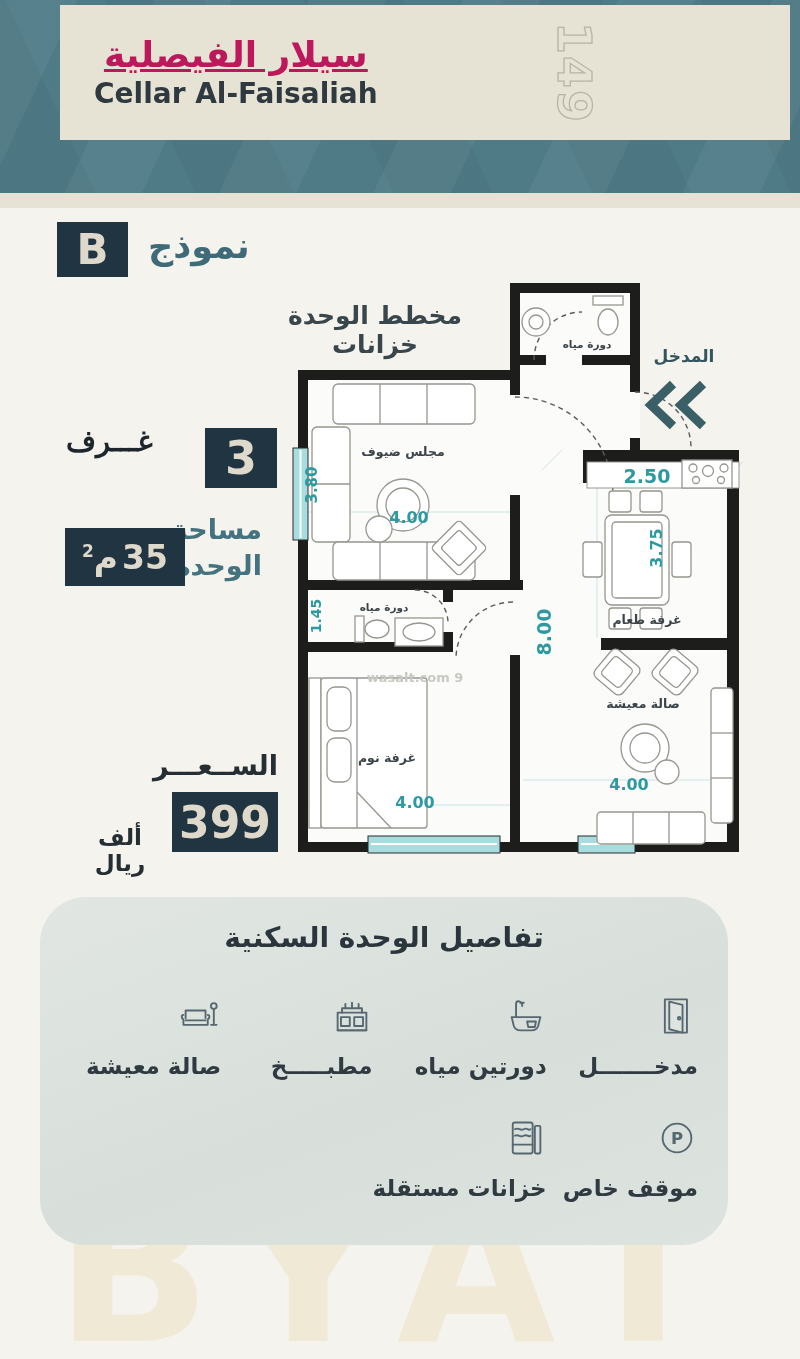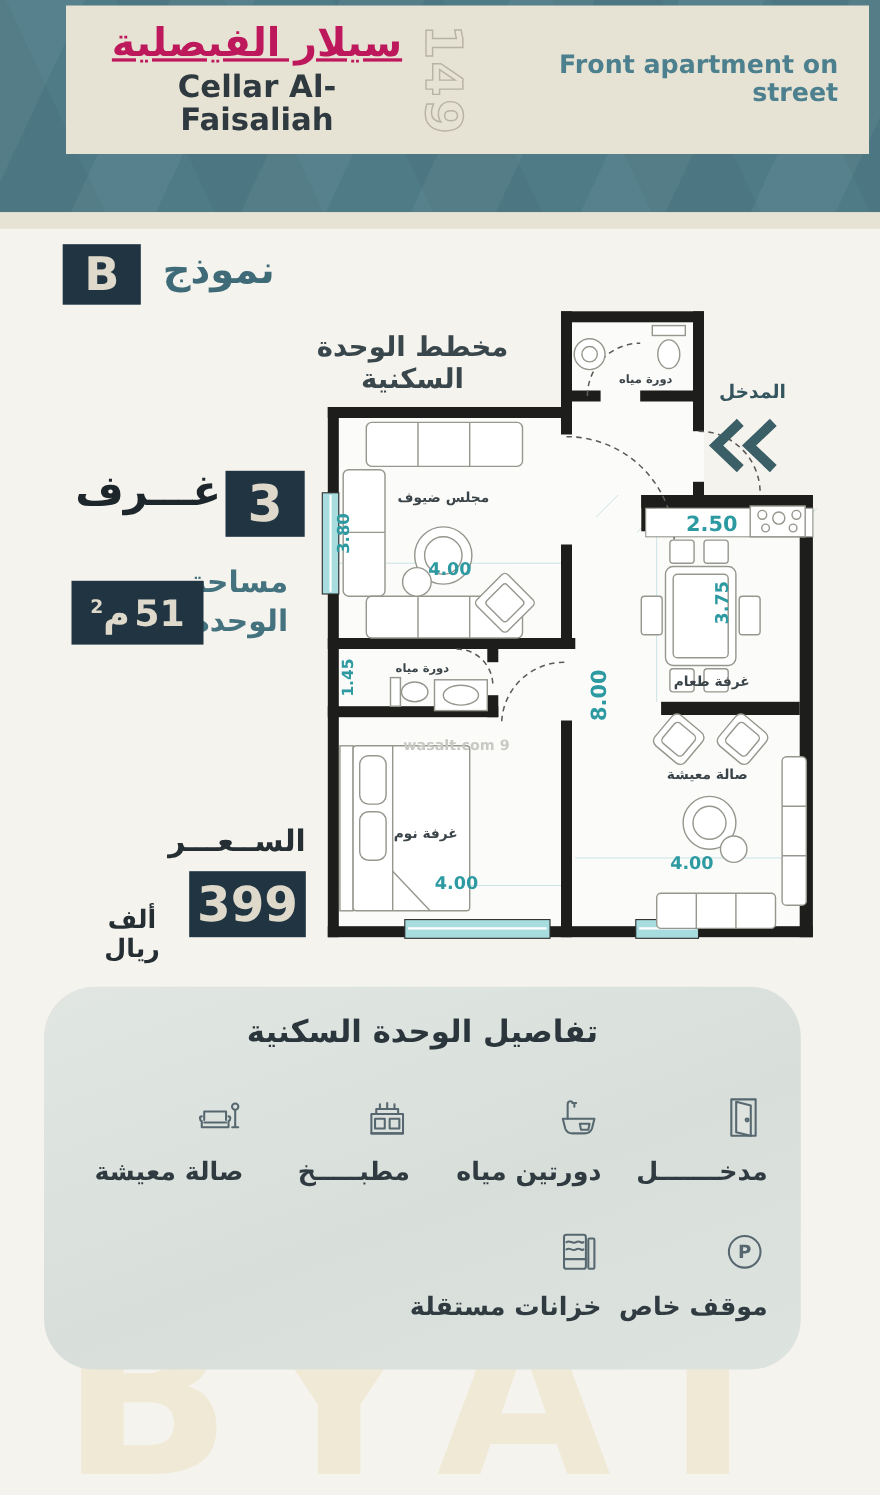--- a/index.html
+++ b/index.html
@@ -30,21 +30,21 @@
   .proj-ar{font-size:36px;font-weight:bold;color:#be185d;line-height:1.1;text-decoration:underline;}
   .proj-en{font-size:28px;font-weight:bold;color:#2f3a40;line-height:1.1;}
   .num149{width:54px;height:122px;flex:0 0 auto;}
   
   .b-badge{left:57px;top:222px;width:71px;height:55px;background:#203442;color:#ded9ca;
     font-size:42px;font-weight:bold;display:flex;align-items:center;justify-content:center;}
   .model-label{left:148px;top:226px;font-size:35px;font-weight:bold;color:#3e6b77;}
   .plan-title{left:255px;top:301px;width:240px;text-align:center;font-size:25px;font-weight:bold;color:#39474c;}
   
   .navy-box{background:#203442;color:#ded9ca;display:flex;align-items:center;justify-content:center;font-weight:bold;}
-  .rooms-label{left:66px;top:424px;width:135px;font-size:38px;font-weight:bold;color:#1d262b;text-align:right;}
+  .rooms-label{left:66px;top:424px;width:135px;font-size:29px;font-weight:bold;color:#1d262b;text-align:left;font-family:Liberation Serif, serif;}
   .rooms-box{left:205px;top:428px;width:72px;height:60px;font-size:46px;}
   .area-label{left:180px;top:512px;width:82px;font-size:27px;font-weight:bold;color:#44727f;text-align:center;line-height:1.35;}
   .area-box{left:65px;top:528px;width:120px;height:58px;font-size:33px;gap:4px;}
   .area-box sup{font-size:17px;}
   .price-label{left:170px;top:750px;width:108px;font-size:27px;font-weight:bold;color:#242e33;text-align:center;}
   .price-box{left:172px;top:792px;width:106px;height:60px;font-size:44px;}
   .price-unit{left:72px;top:824px;width:96px;font-size:23px;font-weight:bold;color:#242e33;text-align:center;}
   
   .plan-wrap{left:287px;top:280px;width:460px;height:588px;}
   
@@ -65,45 +65,44 @@
 </style>
 </head>
 <body>
 
 <div class="abs big-watermark">BYAT</div>
 
 <div class="abs header-band"></div>
 <div class="abs beige-strip"></div>
 <div class="abs header-panel">
   <div class="ht-block">
-    <span class="ht-en">Front apartment on street</span>
   </div>
   <svg class="num149" viewBox="0 0 54 122">
     <text x="27" y="61" transform="rotate(90 27 61)" text-anchor="middle" dominant-baseline="middle" font-size="46" font-weight="bold" fill="none" stroke="#b7b3a6" stroke-width="1.3" letter-spacing="2">149</text>
   </svg>
   <div class="proj-block">
     <span class="proj-ar">سيلار الفيصلية</span>
     <span class="proj-en">Cellar Al-Faisaliah</span>
   </div>
 </div>
 
 <div class="abs b-badge">B</div>
 <div class="abs model-label">نموذج</div>
 
-<div class="abs plan-title">مخطط الوحدة السكنية</div>
+<div class="abs plan-title">مخطط الوحدة خزانات</div>
 
 <div class="abs rooms-label">غـــرف</div>
 <div class="abs navy-box rooms-box">3</div>
 
 <div class="abs area-label">
   <div>مساحة</div>
   <div>الوحدة</div>
 </div>
 <div class="abs navy-box area-box">
-  <span>51</span>
+  <span>35</span>
   <span><span>م</span><sup>2</sup></span>
 </div>
 
 <div class="abs price-label">الســعـــر</div>
 <div class="abs navy-box price-box">399</div>
 <div class="abs price-unit">ألف ريال</div>
 
 <svg class="abs plan-wrap" viewBox="0 0 460 588">
 
   <g>

